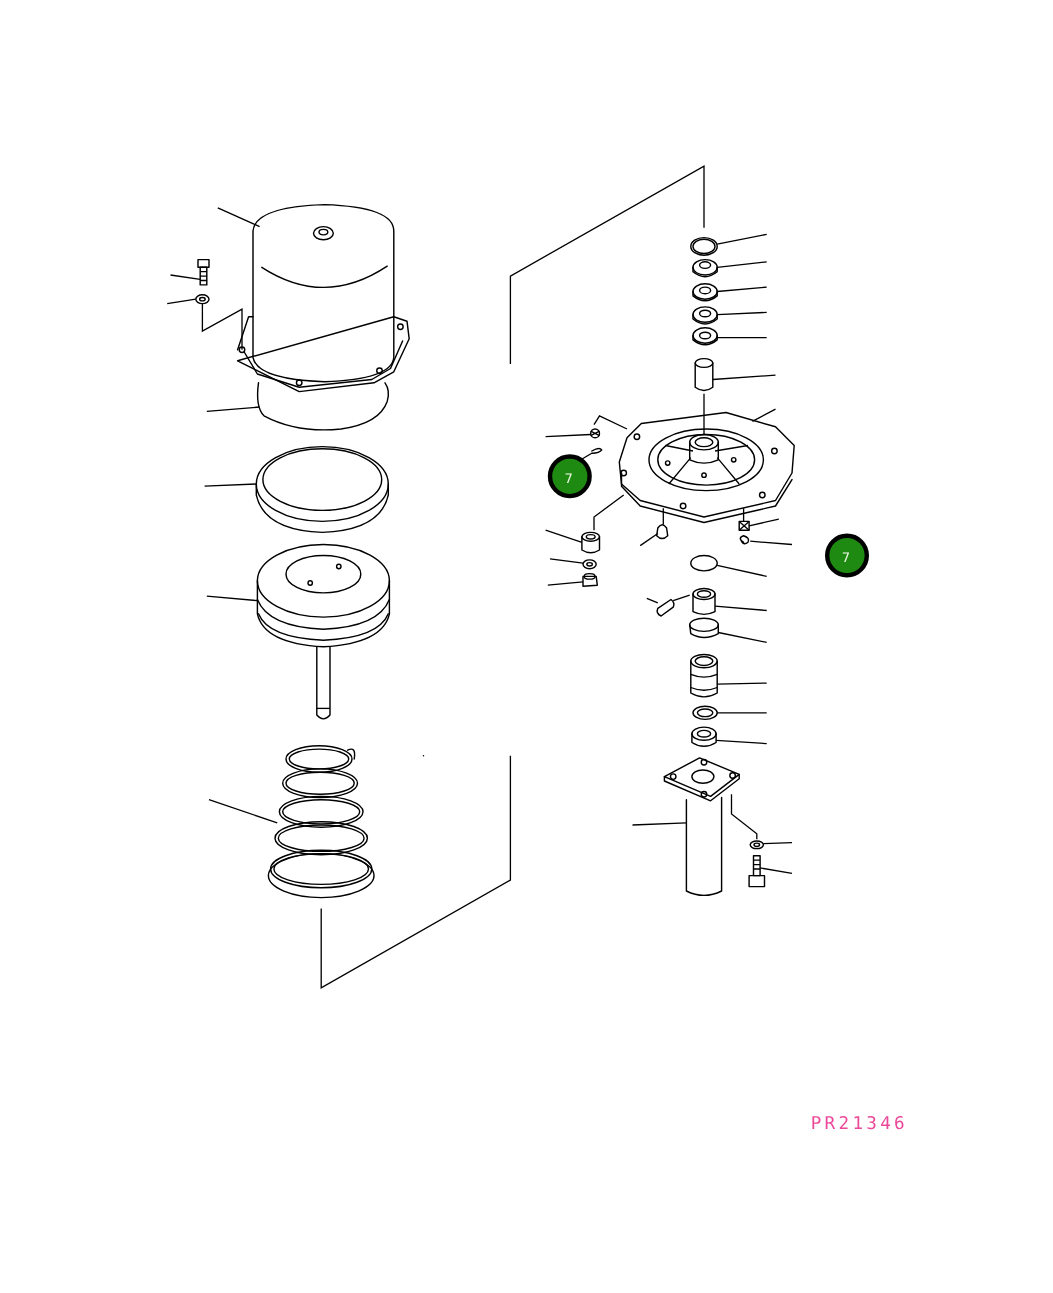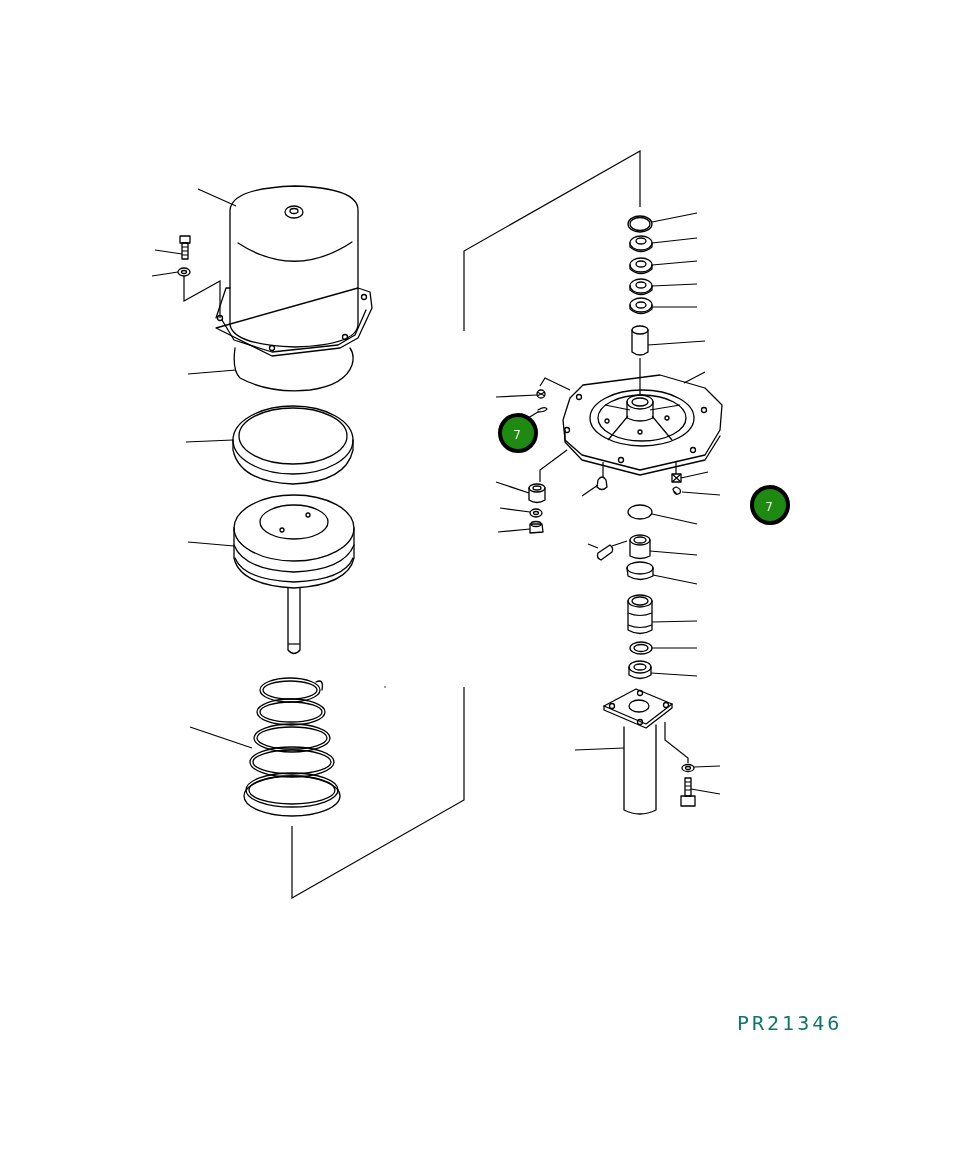--- a/index.html
+++ b/index.html
@@ -3,21 +3,21 @@
 <meta charset="utf-8">
 <style>
   html, body { margin:0; padding:0; background:#ffffff; }
   body { width:957px; height:1175px; position:relative; overflow:hidden; font-family:"DejaVu Sans Mono", monospace; }
   #diagram { position:absolute; left:0; top:0; width:957px; height:1175px; }
   #diagram * { vector-effect: non-scaling-stroke; }
   .ln { fill:none; stroke:#000; stroke-width:1.3; stroke-linejoin:round; stroke-linecap:round; }
   .ld { fill:none; stroke:#000; stroke-width:1.2; }
   .badge { position:absolute; width:32px; height:32px; border-radius:50%; background:#1f8a12; border:4px solid #000; color:#e8f5e0; font-family:"DejaVu Sans", sans-serif; font-size:12px; display:flex; align-items:center; justify-content:center; box-sizing:content-box; cursor:pointer; }
   .badge span { position:relative; top:2px; left:-1px; }
-  .code { position:absolute; left:737px; top:1011px; font-family:"DejaVu Sans Mono", monospace; font-size:20px; letter-spacing:3px; color:#0f766e; }
+  .code { position:absolute; left:737px; top:1011px; font-family:"DejaVu Sans Mono", monospace; font-size:16px; letter-spacing:3px; color:#ec4899; }
 </style>
 </head>
 <body>
 
 <svg id="diagram" viewBox="0 0 957 1175" xmlns="http://www.w3.org/2000/svg">
 
   <g>
     <path class="ln" d="M230,210 Q232,188 295,186 Q358,188 358,210 L358,325 Q356,345 295,347 Q234,345 230,325 Z"></path>
     <path class="ln" d="M238,243 Q295,280 352,242"></path>
     <ellipse class="ln" cx="294" cy="212" rx="9" ry="6"></ellipse>

